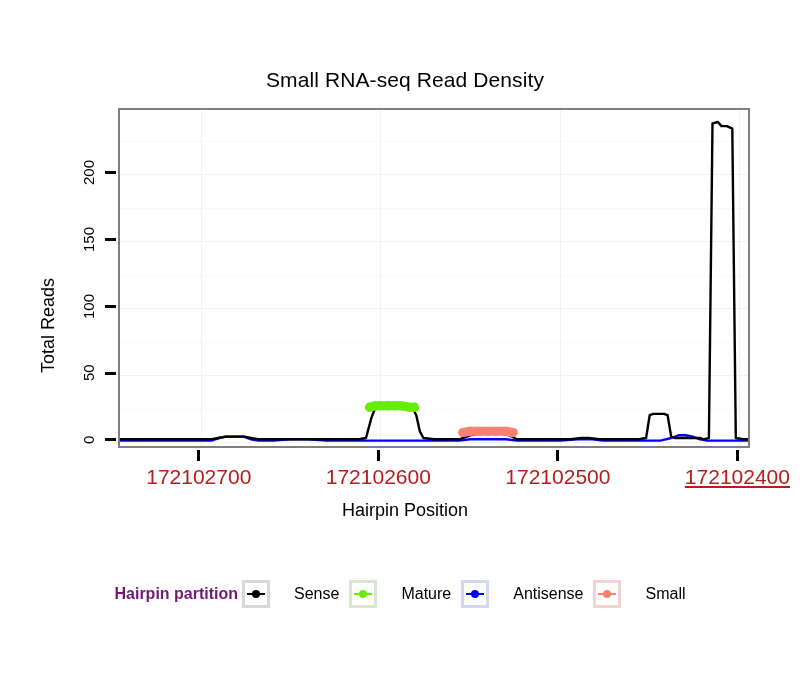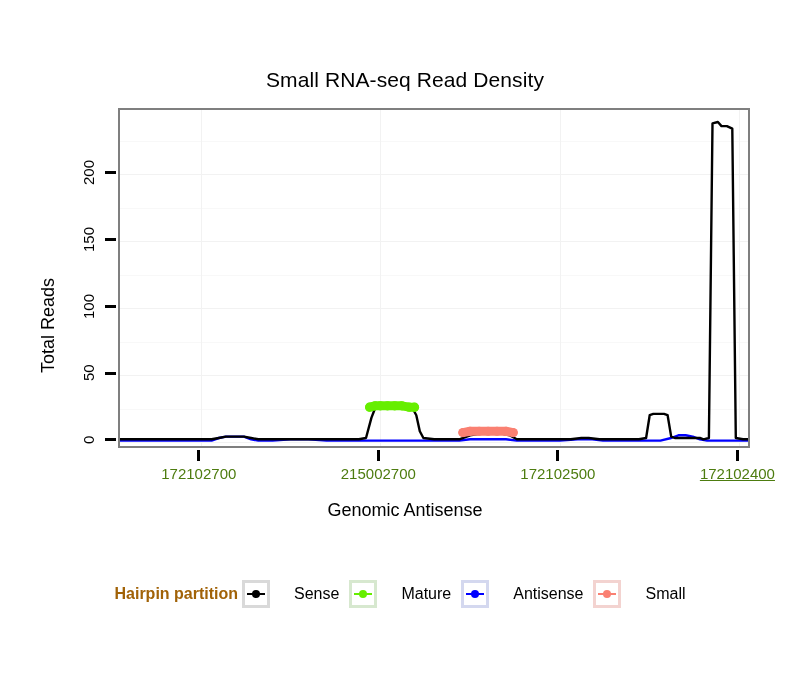--- a/index.html
+++ b/index.html
@@ -86,22 +86,22 @@
   .xtick-mark {
     position: absolute;
     width: 3px;
     height: 11px;
     background: #000;
     top: 450px;
   }
   .xtick-text {
     position: absolute;
     top: 470px;
-    font-size: 15px;
-    color: #4d7c0f;
+    font-size: 21px;
+    color: #b91c1c;
     white-space: nowrap;
     text-align: center;
     transform: translateX(-50%);
   }
 
   .axis-title-x {
     position: absolute;
     left: 0;
     top: 500px;
     width: 810px;
@@ -127,21 +127,21 @@
     top: 580px;
     width: 810px;
     display: flex;
     align-items: center;
     justify-content: center;
     gap: 0px;
   }
   .legend-title {
     font-size: 16px;
     font-weight: bold;
-    color: #a16207;
+    color: #701a75;
     margin-right: 4px;
     white-space: nowrap;
   }
   .legend-item {
     display: flex;
     align-items: center;
     margin-right: 10px;
   }
   .legend-key {
     width: 28px;
@@ -238,28 +238,28 @@
       <div class="ytick-text" style="left: 80px; top: 284.11px; height: 44px; width: 18px;">100</div>
       <div class="xtick-mark" style="position: absolute; left: 105px; top: 237.681px; width: 11px; height: 3px; background: rgb(0, 0, 0);"></div>
       <div class="ytick-text" style="left: 80px; top: 217.181px; height: 44px; width: 18px;">150</div>
       <div class="xtick-mark" style="position: absolute; left: 105px; top: 170.752px; width: 11px; height: 3px; background: rgb(0, 0, 0);"></div>
       <div class="ytick-text" style="left: 80px; top: 150.252px; height: 44px; width: 18px;">200</div>
     </div>
   <div id="x-axis">
       <div style="position: absolute; left: 197.295px; top: 450px; width: 3px; height: 11px; background: rgb(0, 0, 0);"></div>
       <div class="xtick-text" style="left: 198.795px; top: 465px;">172102700</div>
       <div style="position: absolute; left: 376.841px; top: 450px; width: 3px; height: 11px; background: rgb(0, 0, 0);"></div>
-      <div class="xtick-text" style="left: 378.341px; top: 465px;">215002700</div>
+      <div class="xtick-text" style="left: 378.341px; top: 465px;">172102600</div>
       <div style="position: absolute; left: 556.386px; top: 450px; width: 3px; height: 11px; background: rgb(0, 0, 0);"></div>
       <div class="xtick-text" style="left: 557.886px; top: 465px;">172102500</div>
       <div style="position: absolute; left: 735.932px; top: 450px; width: 3px; height: 11px; background: rgb(0, 0, 0);"></div>
       <div class="xtick-text" style="left: 737.432px; top: 465px; text-decoration: underline;">172102400</div>
     </div>
 
-  <div class="axis-title-x">Genomic Antisense</div>
+  <div class="axis-title-x">Hairpin Position</div>
 
   <div class="legend">
     <div class="legend-title">Hairpin partition</div>
     <div id="legend-items" style="display:flex;align-items:center;">
         <div class="legend-item">
           <div class="legend-key " style="border-color: rgb(217, 217, 217);">
             <div class="key-line" style="background: rgb(0, 0, 0);"></div>
             <div class="key-dot" style="background: rgb(0, 0, 0);"></div>
           </div>
           <div class="legend-label">Sense</div>

